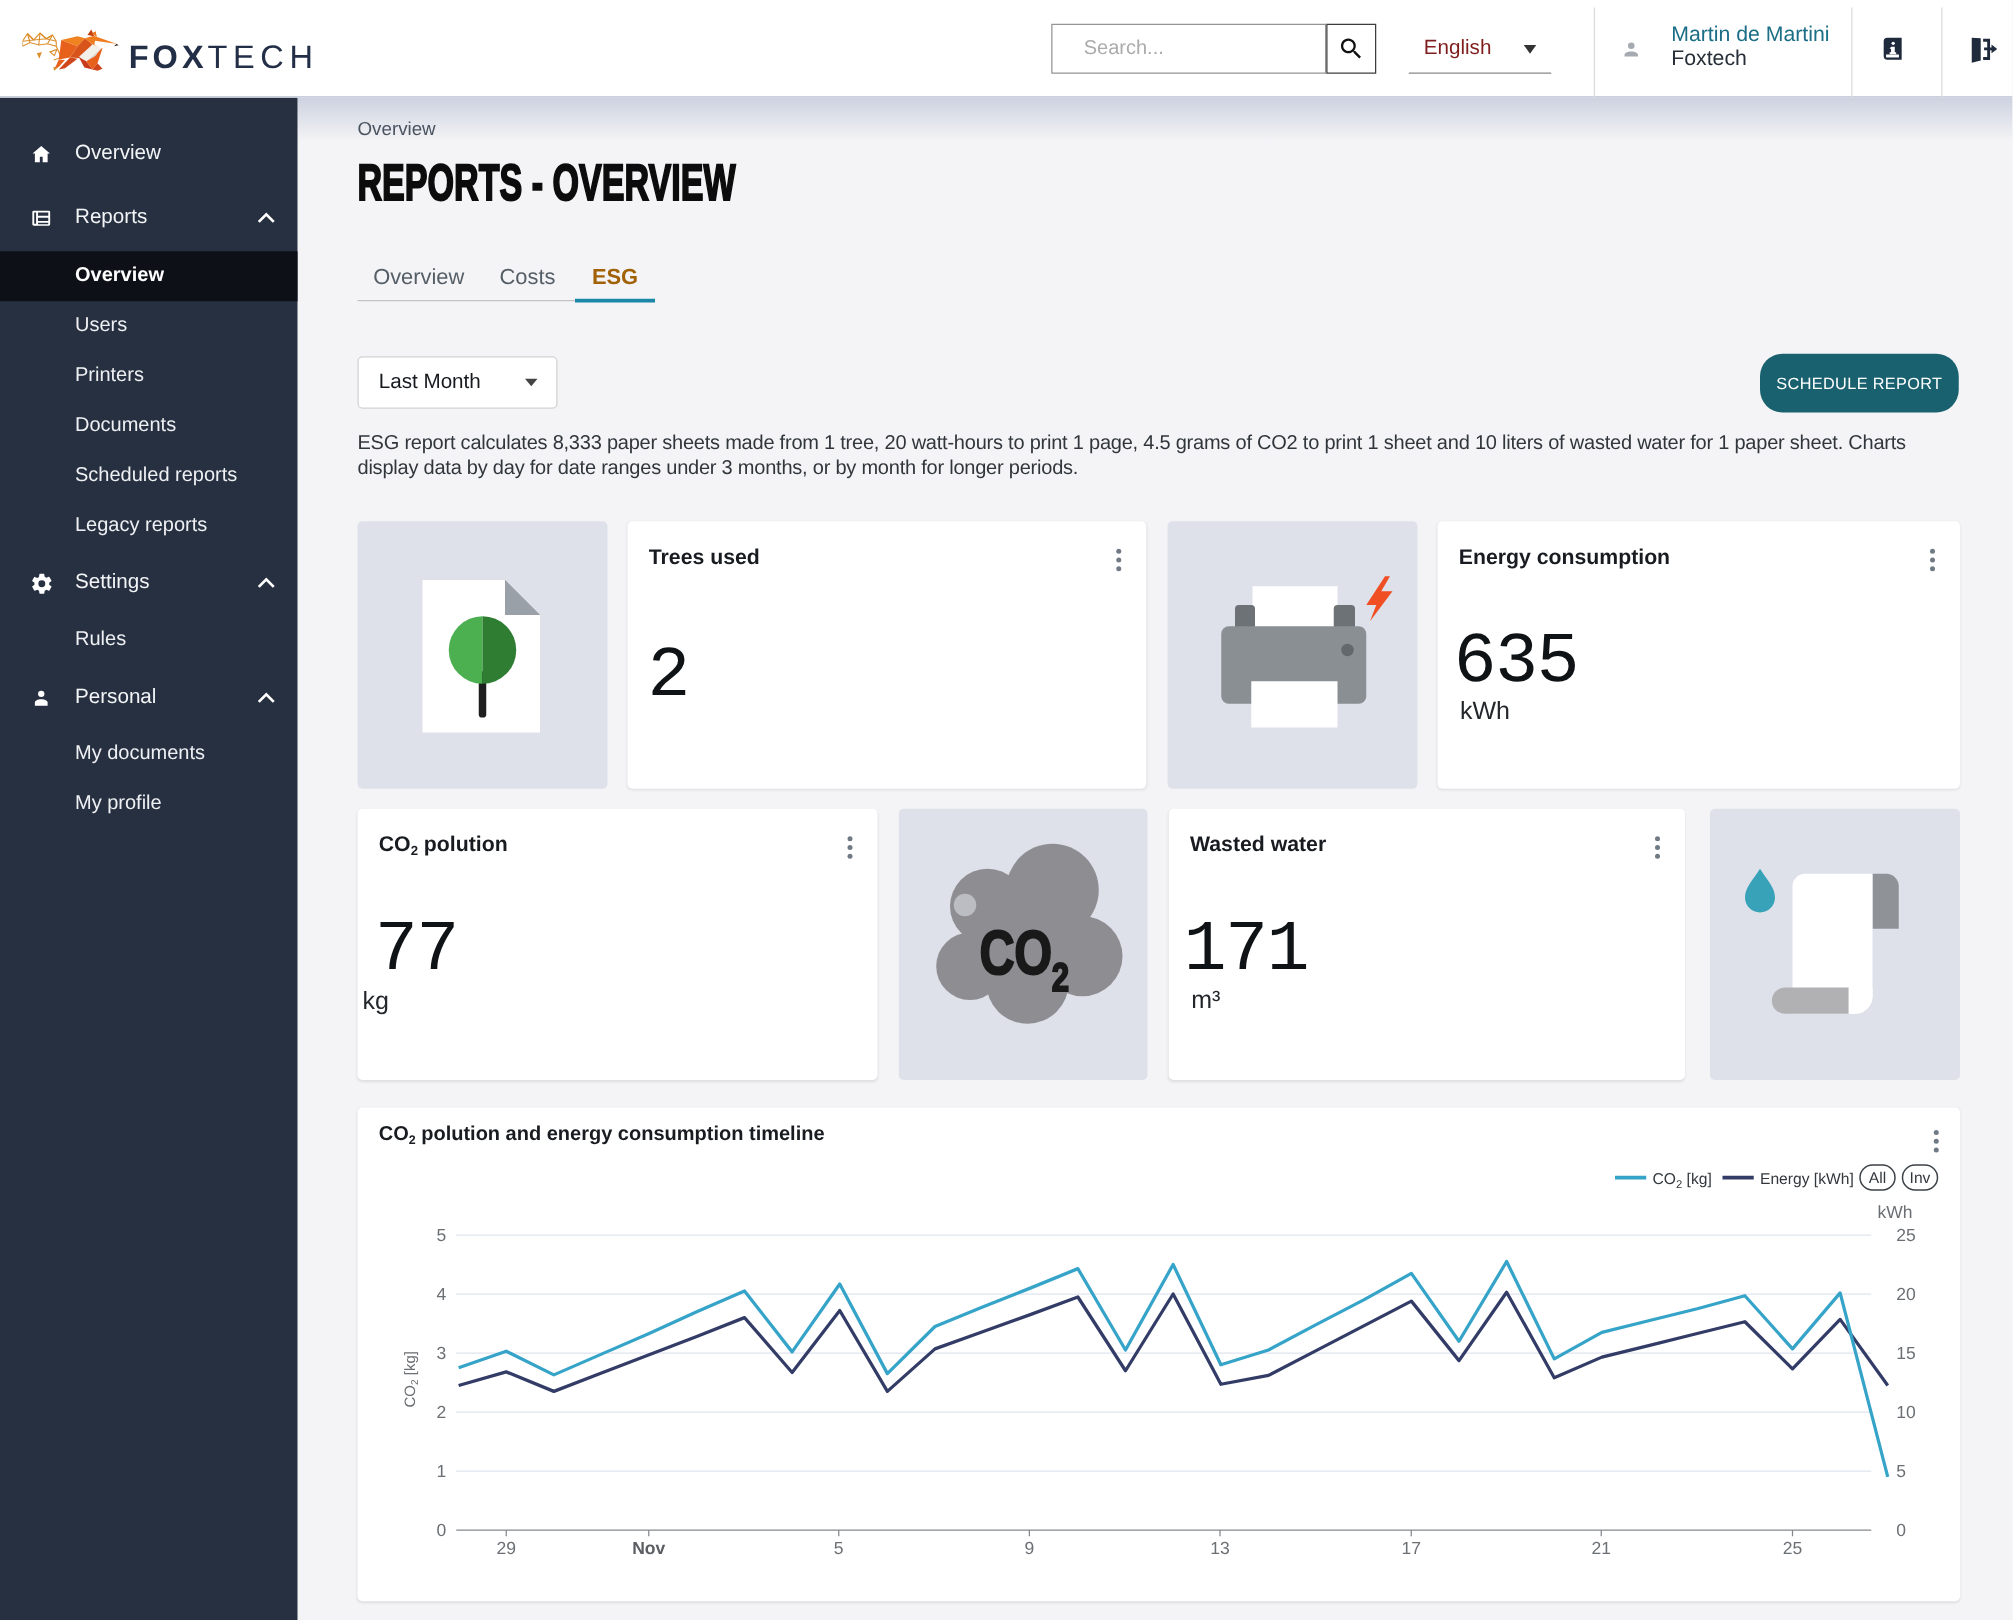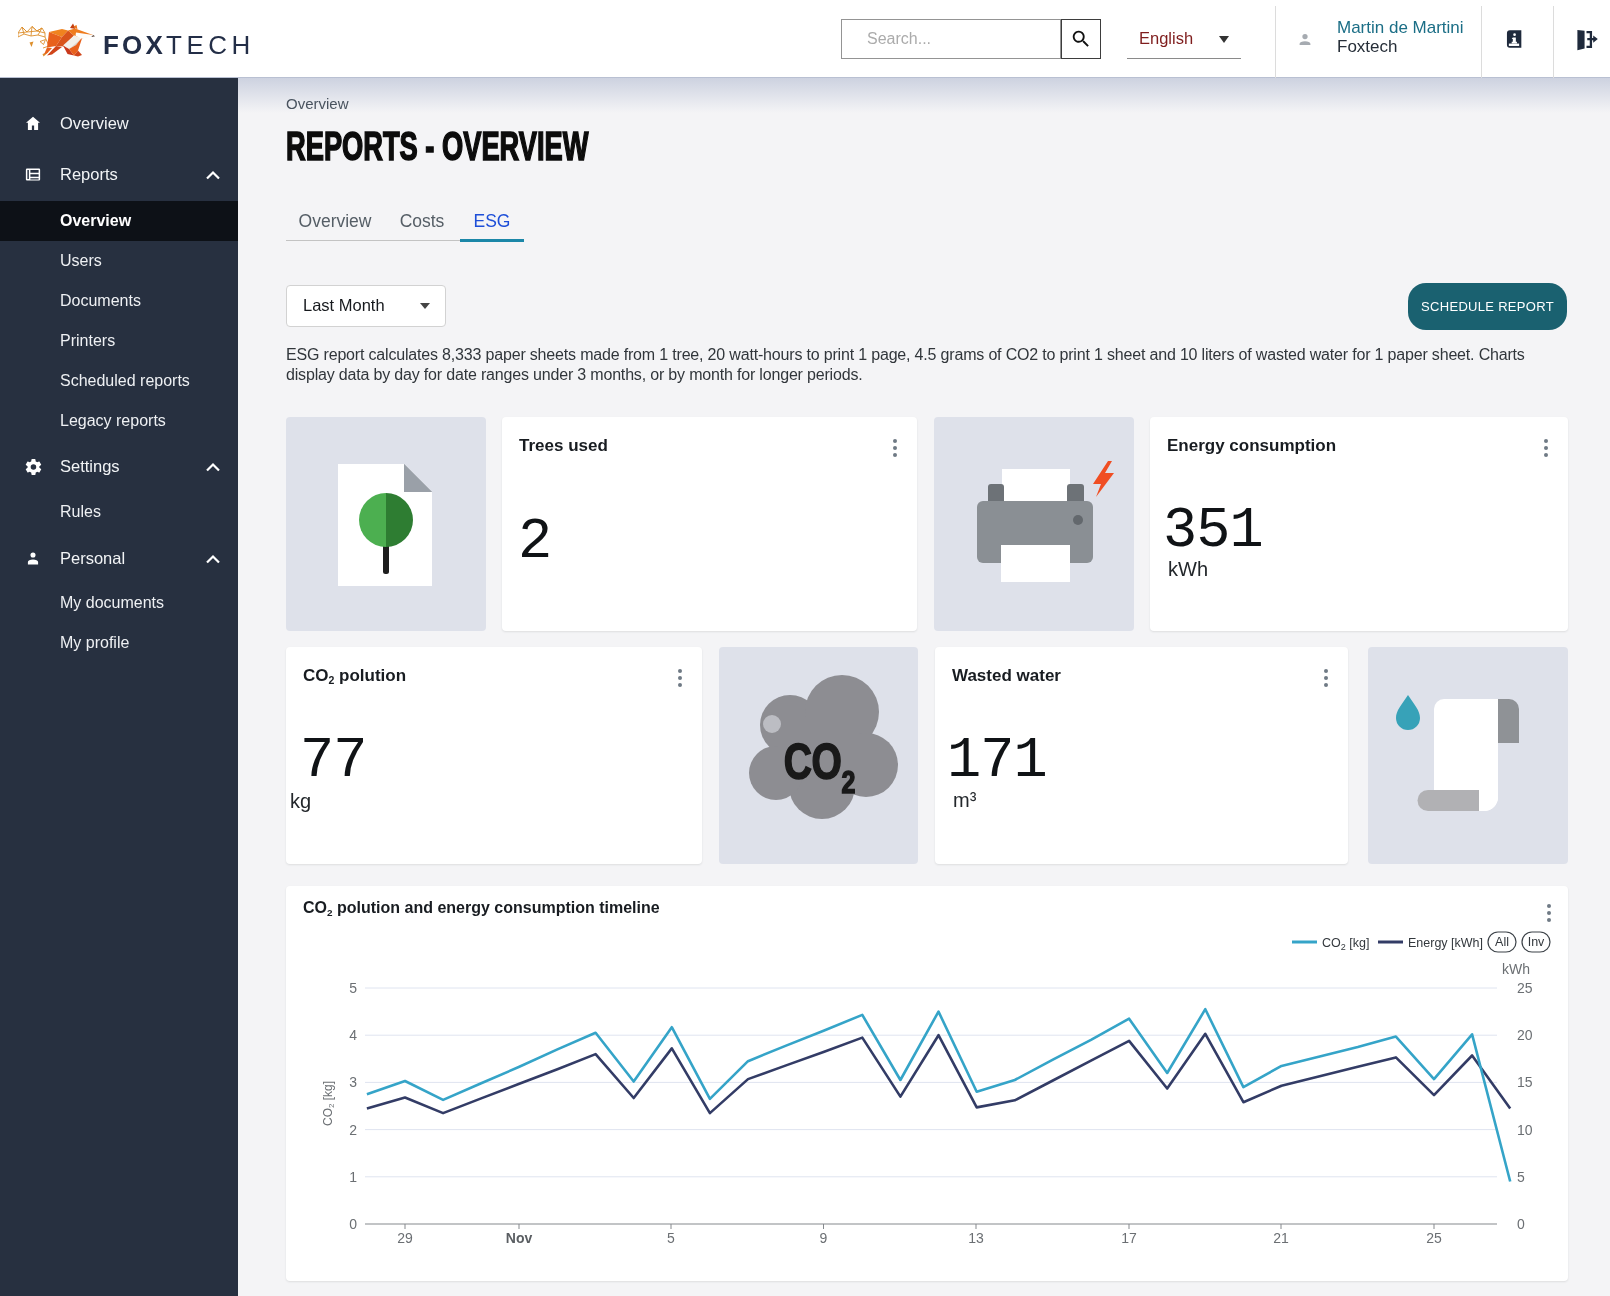--- a/index.html
+++ b/index.html
@@ -32,21 +32,21 @@
 
 
 #main { position:absolute; left:238px; top:78px; width:1372px; height:1218px; background:#f4f4f6; }
 #topgrad { position:absolute; left:0; top:0; width:1372px; height:38px; background:linear-gradient(#cdd2e0, rgba(244,244,246,0) 92%); }
 #crumb { position:absolute; left:48px; top:17px; font-size:15px; color:#49535f; }
 #h1 { position:absolute; left:48px; top:45px; font-size:41px; font-weight:700; color:#0c0c0c; white-space:nowrap; transform:scaleX(0.665); transform-origin:left top; letter-spacing:0px; -webkit-text-stroke:1.6px #0c0c0c; }
 #tabs { position:absolute; left:48px; top:125px; width:238px; height:40px; }
 #tabs .tab { position:absolute; top:0; height:37px; font-size:17.5px; color:#555e66; text-align:center; padding-top:8px; }
 #tabs .t1 { left:0; width:98px; }
 #tabs .t2 { left:98px; width:76px; }
-#tabs .t3 { left:174px; width:64px; font-weight:400; color:#1d4ed8; }
+#tabs .t3 { left:174px; width:64px; font-weight:700; color:#a16207; }
 #tabs .gray-line { position:absolute; left:0; top:37px; width:174px; height:1px; background:#c3c3c3; }
 #tabs .blue-line { position:absolute; left:174px; top:36px; width:64px; height:3px; background:#1b87a8; }
 #select-month { position:absolute; left:48px; top:207px; width:160px; height:42px; background:#fff; border:1px solid #d2d2d2; border-radius:4px; font-size:16.5px; color:#16191d; }
 #select-month .txt { position:absolute; left:16px; top:10px; }
 #select-month .tri { position:absolute; right:15px; top:17px; width:0; height:0; border-left:5px solid transparent; border-right:5px solid transparent; border-top:6.5px solid #444; }
 #sched-btn { position:absolute; left:1170px; top:205px; width:159px; height:47px; background:#1a6170; border-radius:18px; color:#fff; font-size:13px; letter-spacing:0.3px; text-align:center; line-height:47px; font-weight:400; }
 #desc { position:absolute; left:48px; top:267px; letter-spacing:-0.18px; width:1300px; font-size:16px; line-height:20px; color:#31363b; white-space:nowrap; }
 
 
 .card { position:absolute; background:#fff; border-radius:4px; box-shadow:0 1px 2px rgba(60,64,67,0.12); }
@@ -146,24 +146,24 @@
             <path fill="none" stroke="#fff" stroke-width="2.2" d="M1 8 7 2 13 8"></path>
           </svg></span>
       </div>
     <div class="nav-sub active" style="margin-top:3px;">
         <span class="lbl">Overview</span>
       </div>
     <div class="nav-sub">
         <span class="lbl">Users</span>
       </div>
     <div class="nav-sub">
+        <span class="lbl">Printers</span>
+      </div>
+    <div class="nav-sub">
         <span class="lbl">Documents</span>
-      </div>
-    <div class="nav-sub">
-        <span class="lbl">Printers</span>
       </div>
     <div class="nav-sub">
         <span class="lbl">Scheduled reports</span>
       </div>
     <div class="nav-sub">
         <span class="lbl">Legacy reports</span>
       </div>
     <div class="nav-main" style="margin-top:1px;">
         <span class="ic"><svg width="19" height="19" viewBox="0 0 24 24">
             <path fill="#fff" d="M19.4 13a7.6 7.6 0 0 0 .07-1 7.6 7.6 0 0 0-.07-1l2.1-1.65a.5.5 0 0 0 .12-.64l-2-3.46a.5.5 0 0 0-.61-.22l-2.48 1a7.3 7.3 0 0 0-1.73-1l-.37-2.65A.49.49 0 0 0 13.94 2h-4a.49.49 0 0 0-.49.42l-.37 2.65a7.3 7.3 0 0 0-1.73 1l-2.48-1a.5.5 0 0 0-.61.22l-2 3.46a.5.5 0 0 0 .12.64L4.53 11a7.6 7.6 0 0 0-.07 1 7.6 7.6 0 0 0 .07 1l-2.11 1.65a.5.5 0 0 0-.12.64l2 3.46a.5.5 0 0 0 .61.22l2.48-1a7.3 7.3 0 0 0 1.73 1l.37 2.65a.49.49 0 0 0 .49.42h4a.49.49 0 0 0 .49-.42l.37-2.65a7.3 7.3 0 0 0 1.73-1l2.48 1a.5.5 0 0 0 .61-.22l2-3.46a.5.5 0 0 0-.12-.64zm-7.46 2.5a3.5 3.5 0 1 1 3.5-3.5 3.5 3.5 0 0 1-3.5 3.5z"></path>
@@ -241,21 +241,21 @@
         <path d="M174 44 L159 67 H167 L162 80 L180 56 H171 L178 44 Z" fill="#f04e23"></path>
       </svg>
     </div>
     <div class="card" style="left:912px; top:339px; width:418px; height:214px;">
       <div class="title">Energy consumption</div>
       <div class="kebab">
           <i></i>
           <i></i>
           <i></i>
         </div>
-      <div class="bignum" style="left:13px; top:82px;">351</div>
+      <div class="bignum" style="left:13px; top:82px;">635</div>
       <div class="unit" style="left:18px; top:141px;">kWh</div>
     </div>
 
     <div class="card" style="left:48px; top:569px; width:416px; height:217px;">
       <div class="title">CO<sub class="s">2</sub> polution</div>
       <div class="kebab">
           <i></i>
           <i></i>
           <i></i>
         </div>

